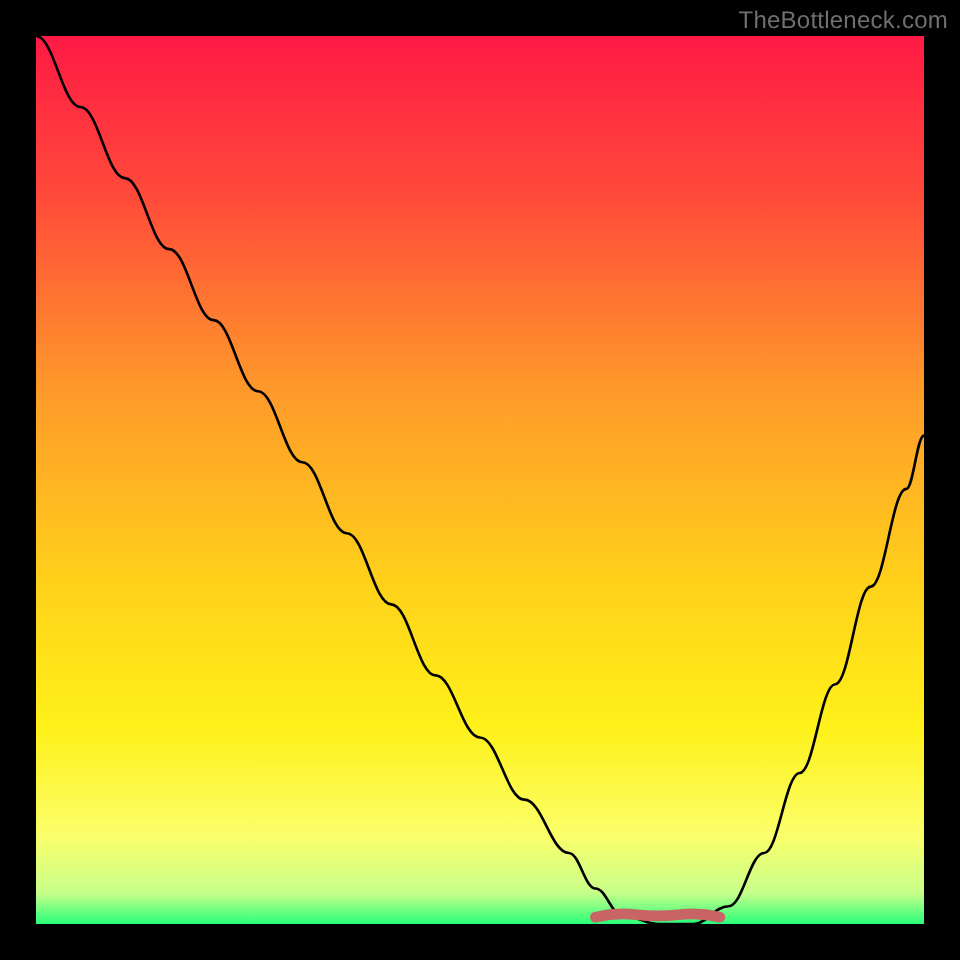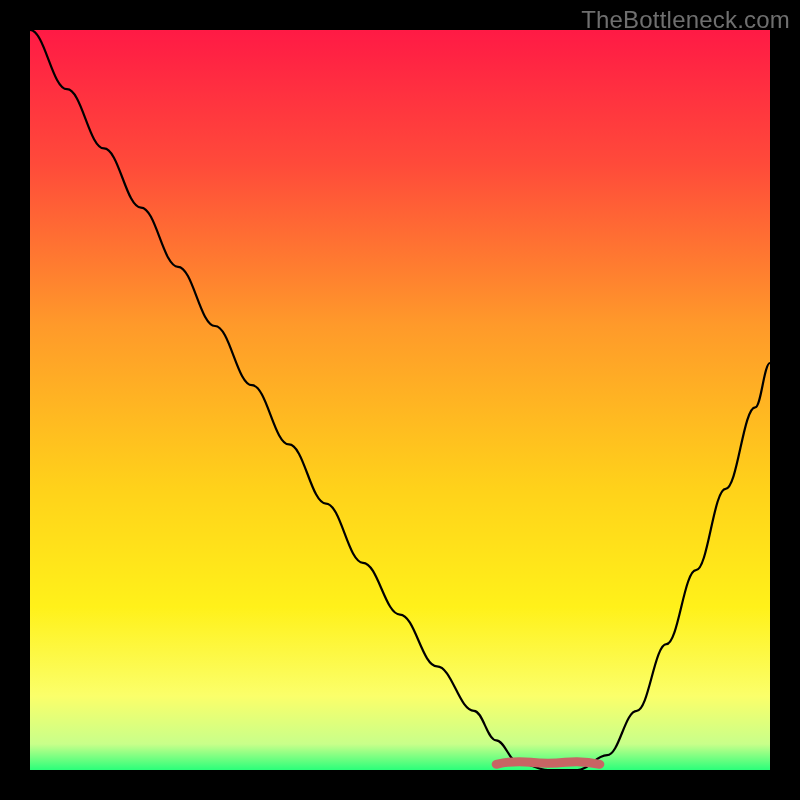--- a/index.html
+++ b/index.html
@@ -15,21 +15,21 @@
     position: relative;
     width: 800px;
     height: 800px;
     background: #000;
   }
   .attribution {
     position: absolute;
     top: 6px;
     right: 10px;
     color: #6f6f6f;
-    font-size: 24px;
+    font-size: 20px;
     font-weight: 400;
     letter-spacing: 0.2px;
     z-index: 10;
   }
   svg.plot {
     position: absolute;
     top: 30px;
     left: 30px;
     width: 740px;
     height: 740px;

